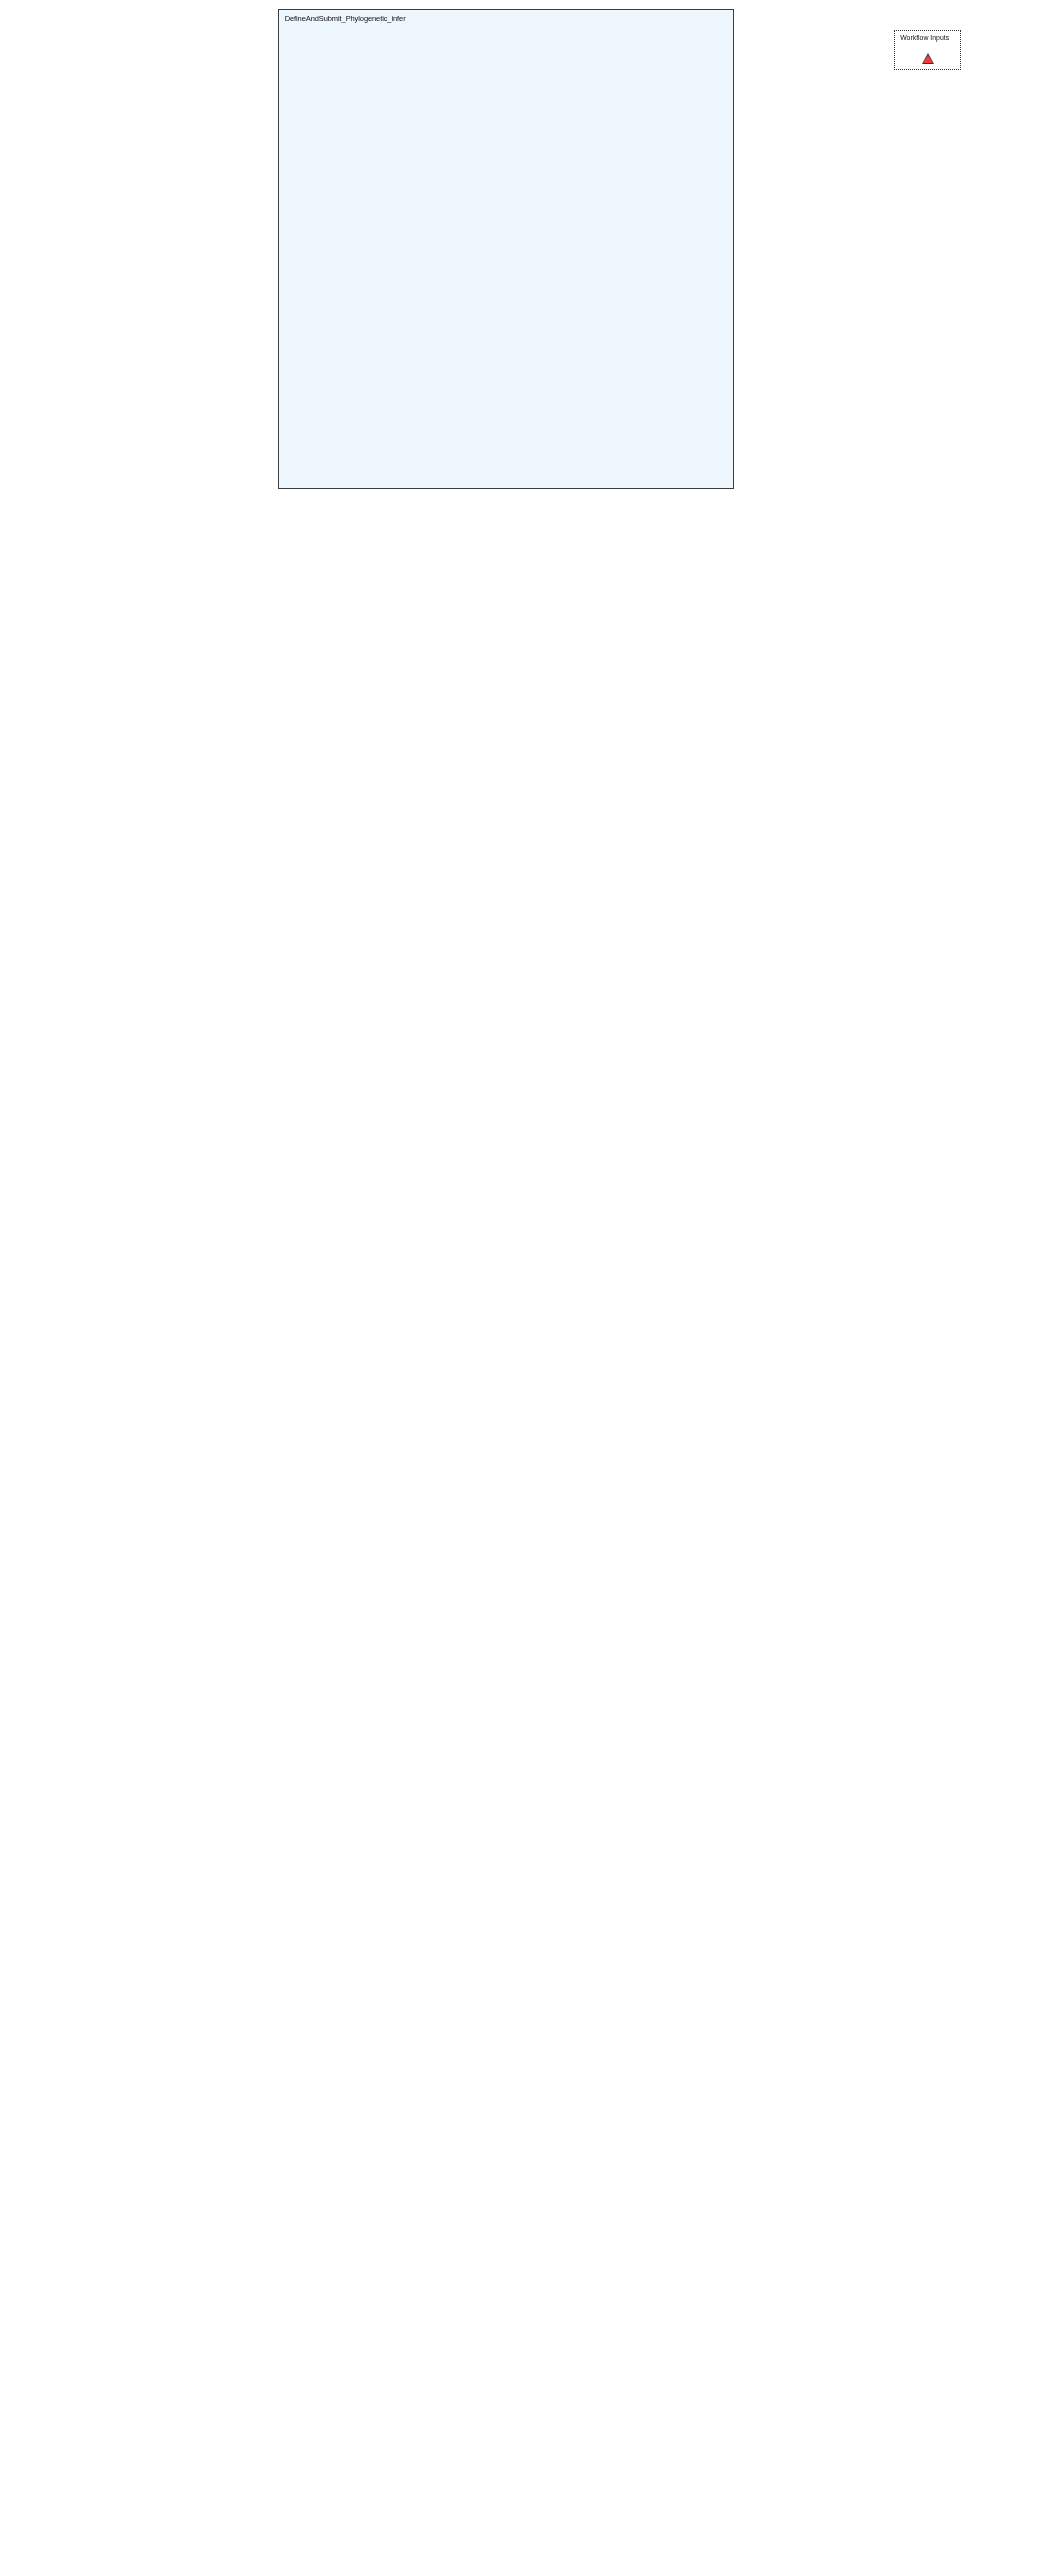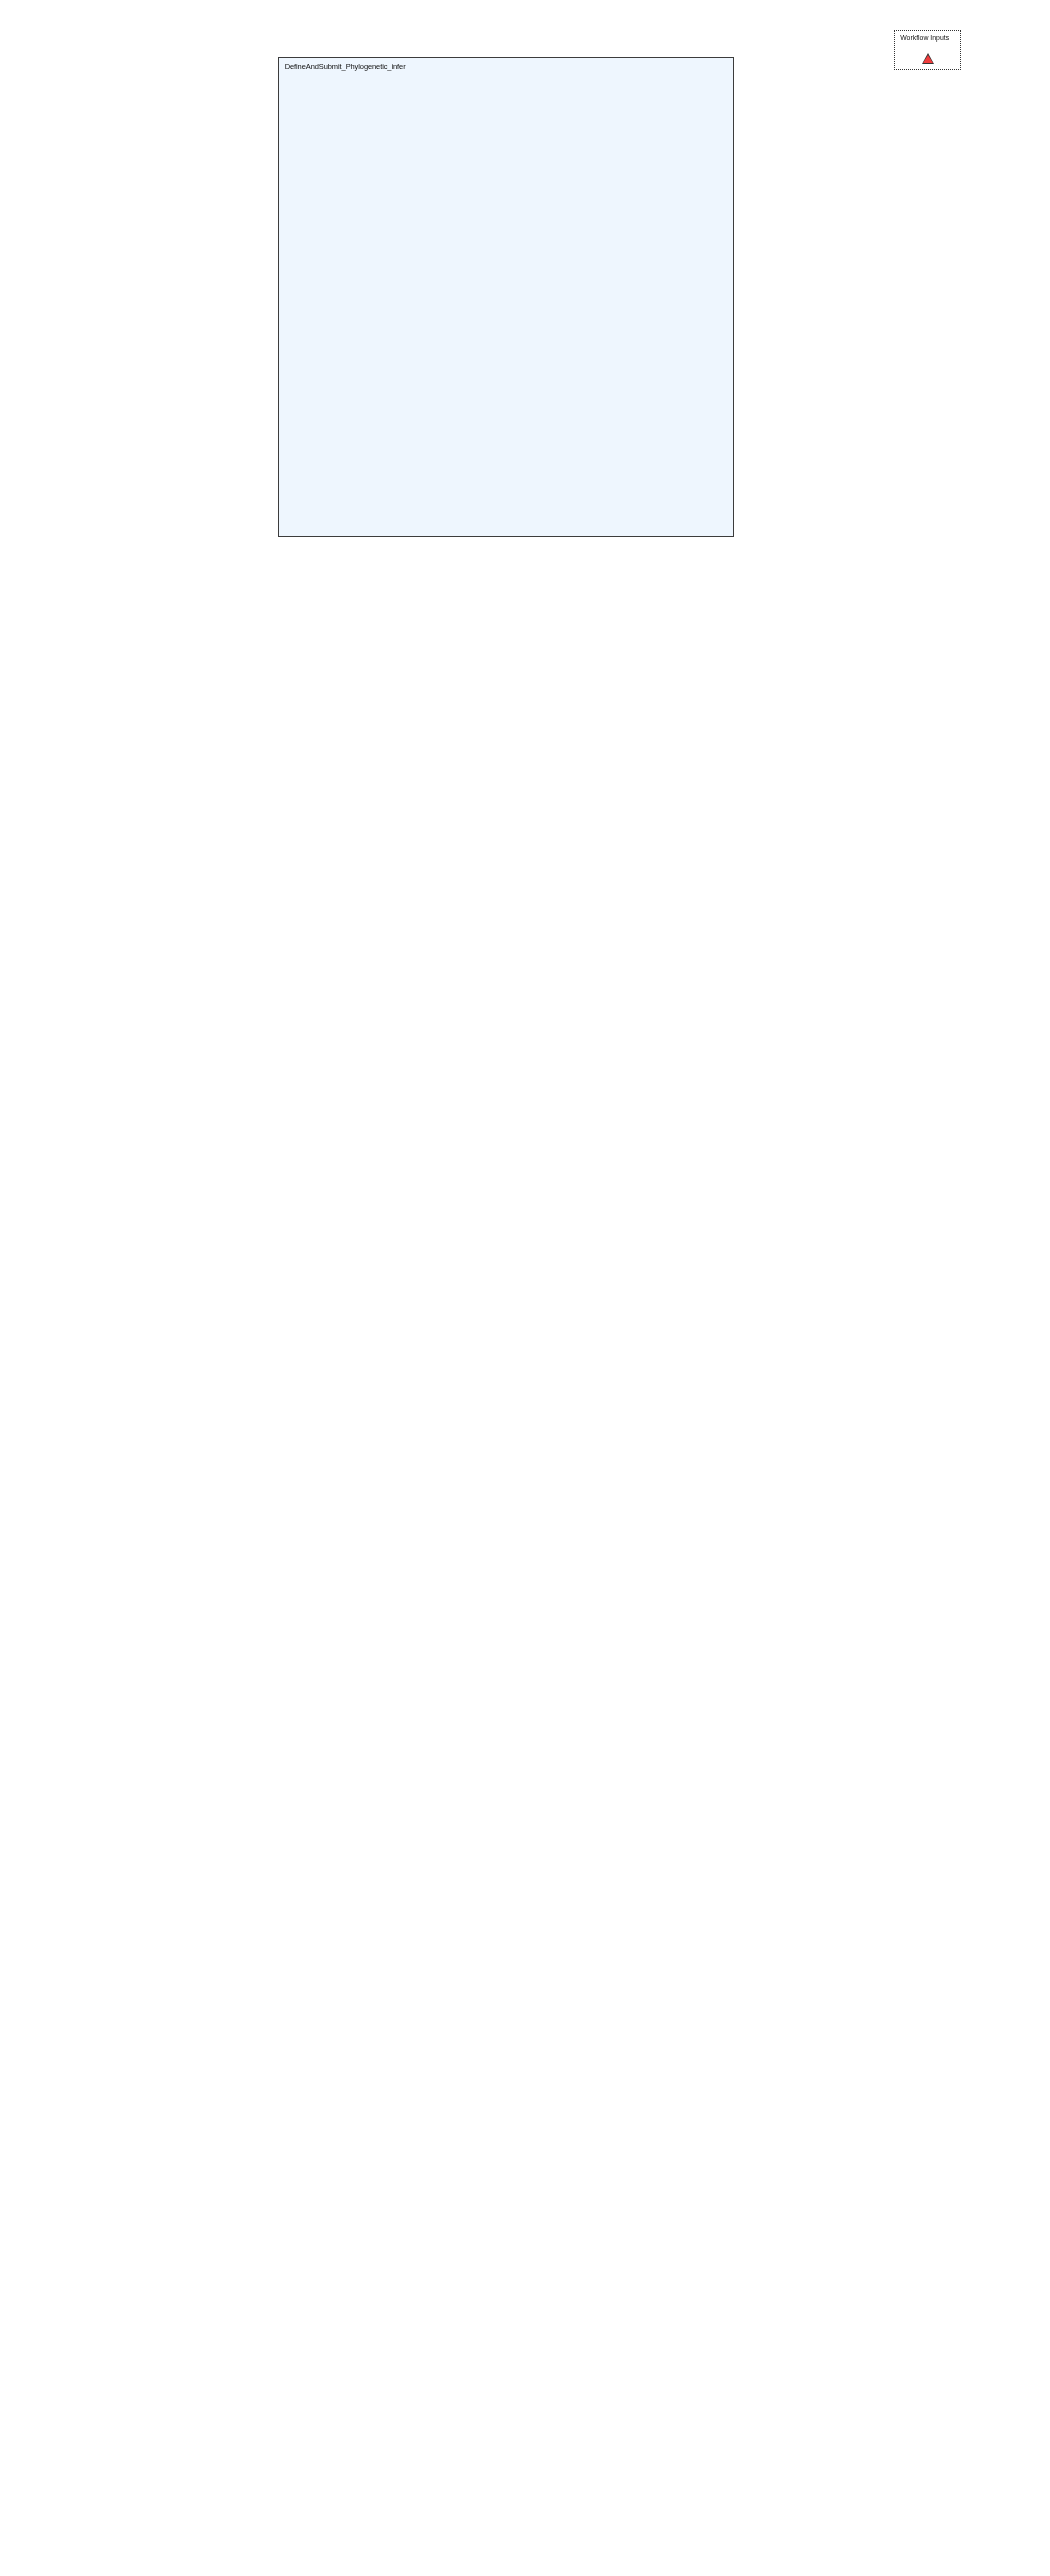--- a/index.html
+++ b/index.html
@@ -16,18 +16,18 @@
 </head>
 <body>
 
 <div id="stage">
 
   <div class="port" style="left:894px;top:30px;width:67px;height:40px;">
     <span class="port-title">Workflow Inputs</span>
     <span class="tri-up" style="left:27px;top:22px;"></span>
   </div>
 
-  <div class="cluster top" style="left:278px;top:8.6px;width:456px;height:480px;margin-top:48px;">
+  <div class="cluster top" style="left:278px;top:8.6px;width:456px;height:480px;">
     <span class="cluster-title">DefineAndSubmit_Phylogenetic_infer</span>
   </div>
 
 </div>
 
 
 </body></html>

